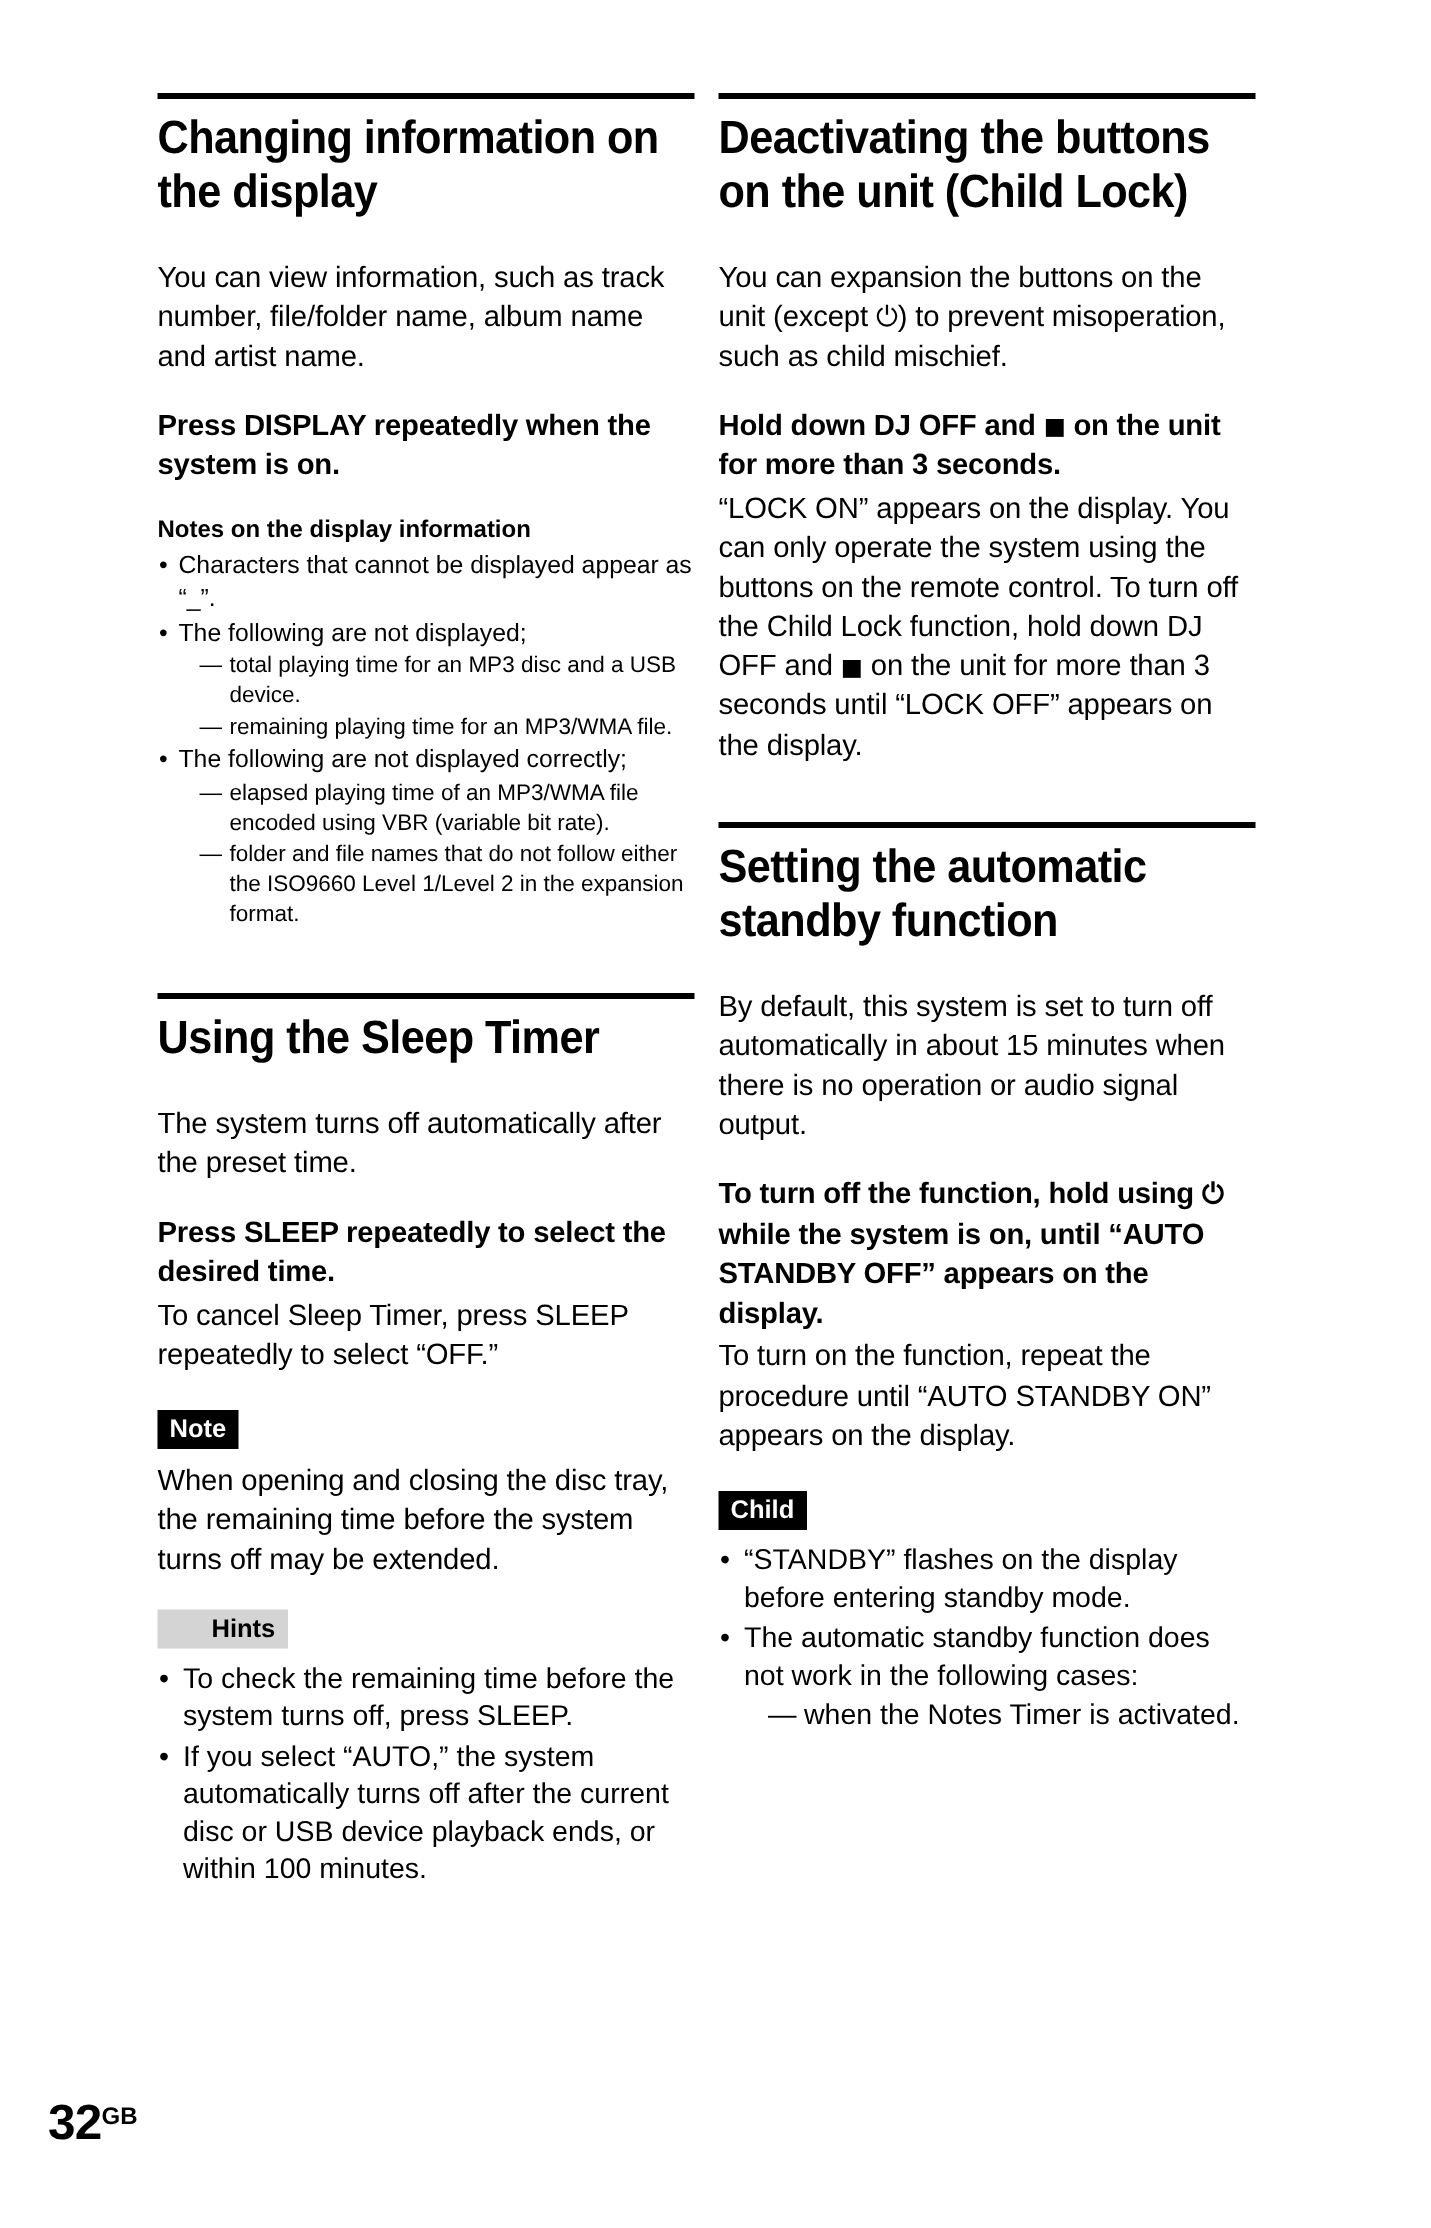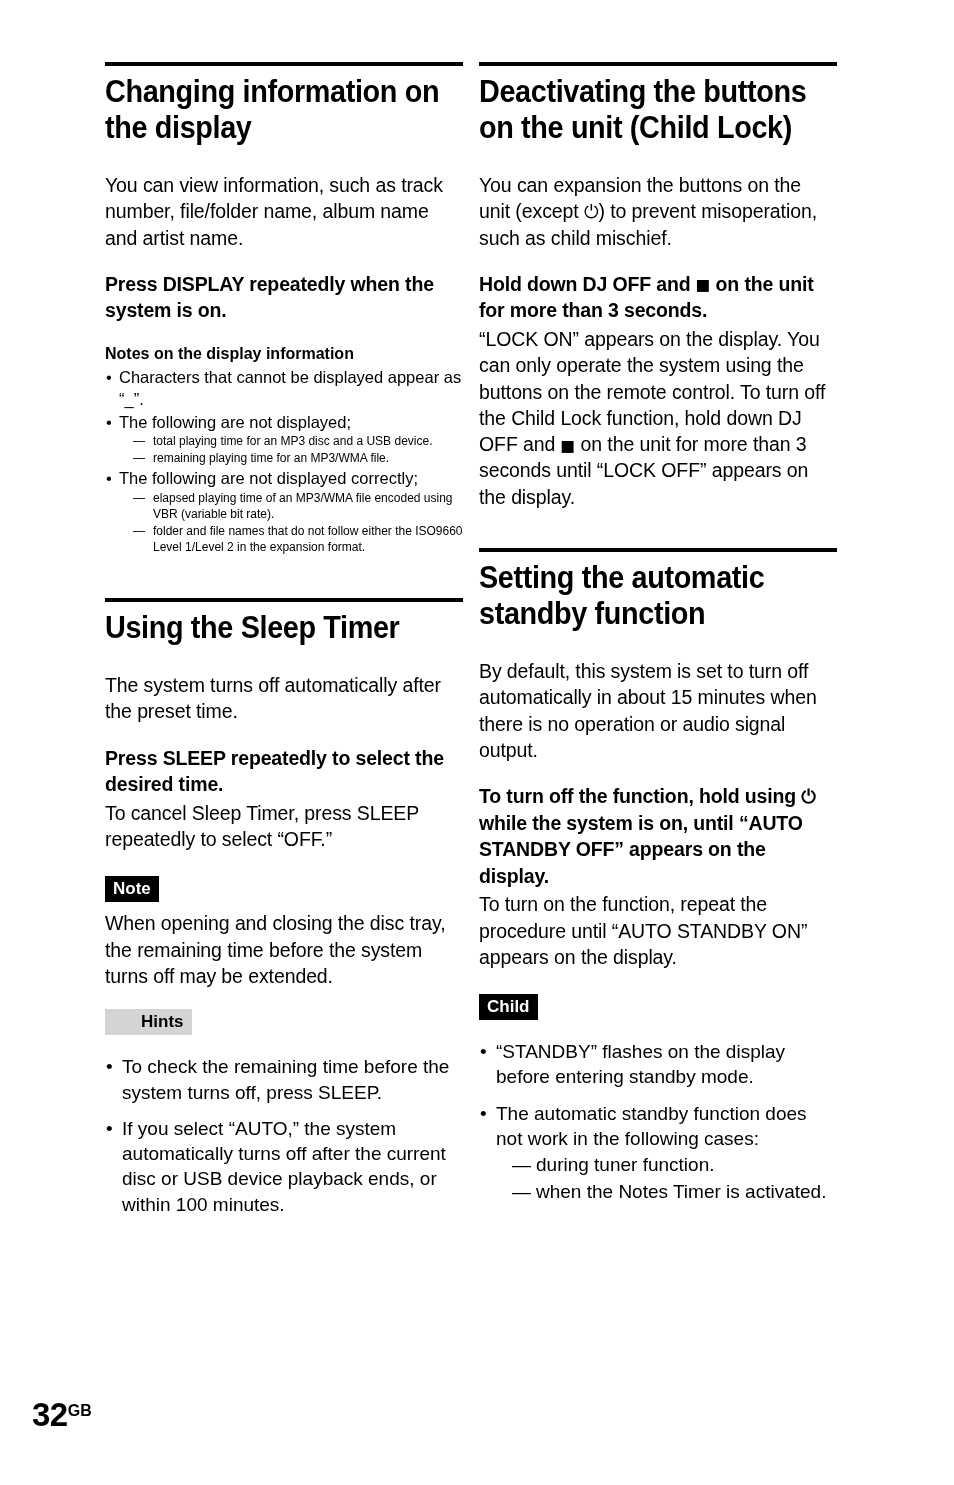--- a/index.html
+++ b/index.html
@@ -100,40 +100,40 @@
     position: absolute;
     left: 1px;
     top: 0;
   }
   ul.dashes {
     list-style: none;
     margin: 0;
     padding: 0 0 0 14px;
   }
   ul.dashes > li {
-    font-size: 12px;
+    font-size: 15px;
     line-height: 1.33;
     position: relative;
     padding-left: 20px;
     margin: 1px 0 1px 0;
   }
   ul.dashes > li::before {
     content: "\2014";
     position: absolute;
     left: 0;
     top: 0;
   }
 
   
   ul.bullets.lg > li,
   ul.dashes.lg > li {
     font-size: 19px;
     line-height: 1.33;
   }
-  ul.bullets.lg > li { padding-left: 17px; margin-top: 11px; }
+  ul.bullets.lg > li { padding-left: 17px; }
   ul.dashes.lg { padding-left: 16px; }
   ul.dashes.lg > li { padding-left: 24px; }
 
   
   .badge {
     display: inline-block;
     font-size: 17px;
     font-weight: bold;
     line-height: 1;
     padding: 4px 8px 5px 8px;
@@ -278,23 +278,20 @@
       <div class="badge-block">
         <span class="badge badge-note">Child</span>
         <ul class="bullets lg">
           <li>
             <span>“STANDBY” flashes on the display before entering standby mode.</span>
           </li>
           <li>
             <span>The automatic standby function does not work in the following cases:</span>
             <ul class="dashes lg">
               <li>
-                <span>during tuner function.</span>
-              </li>
-              <li>
                 <span>when the Notes Timer is activated.</span>
               </li>
             </ul>
           </li>
         </ul>
       </div>
     </div>
 
   </div>
 

